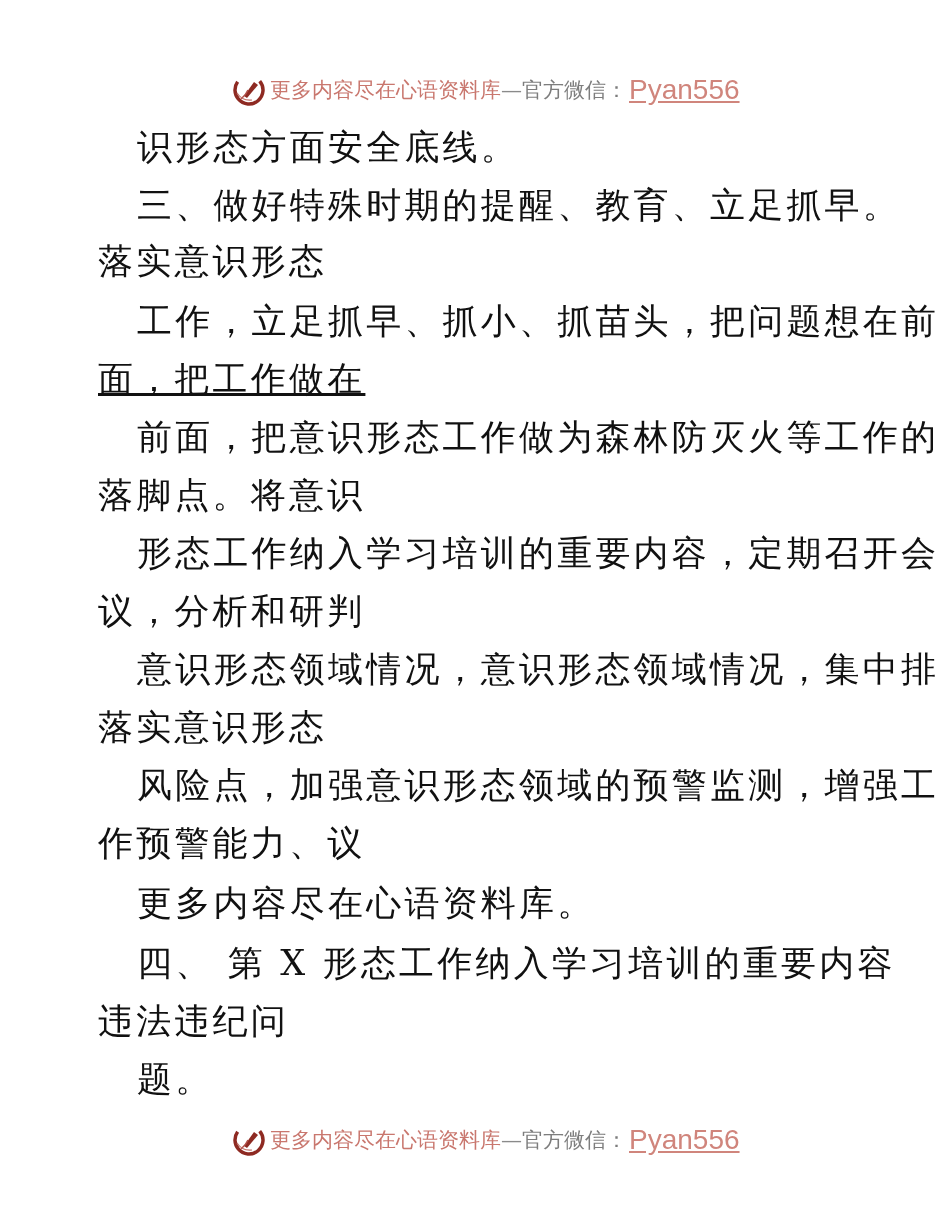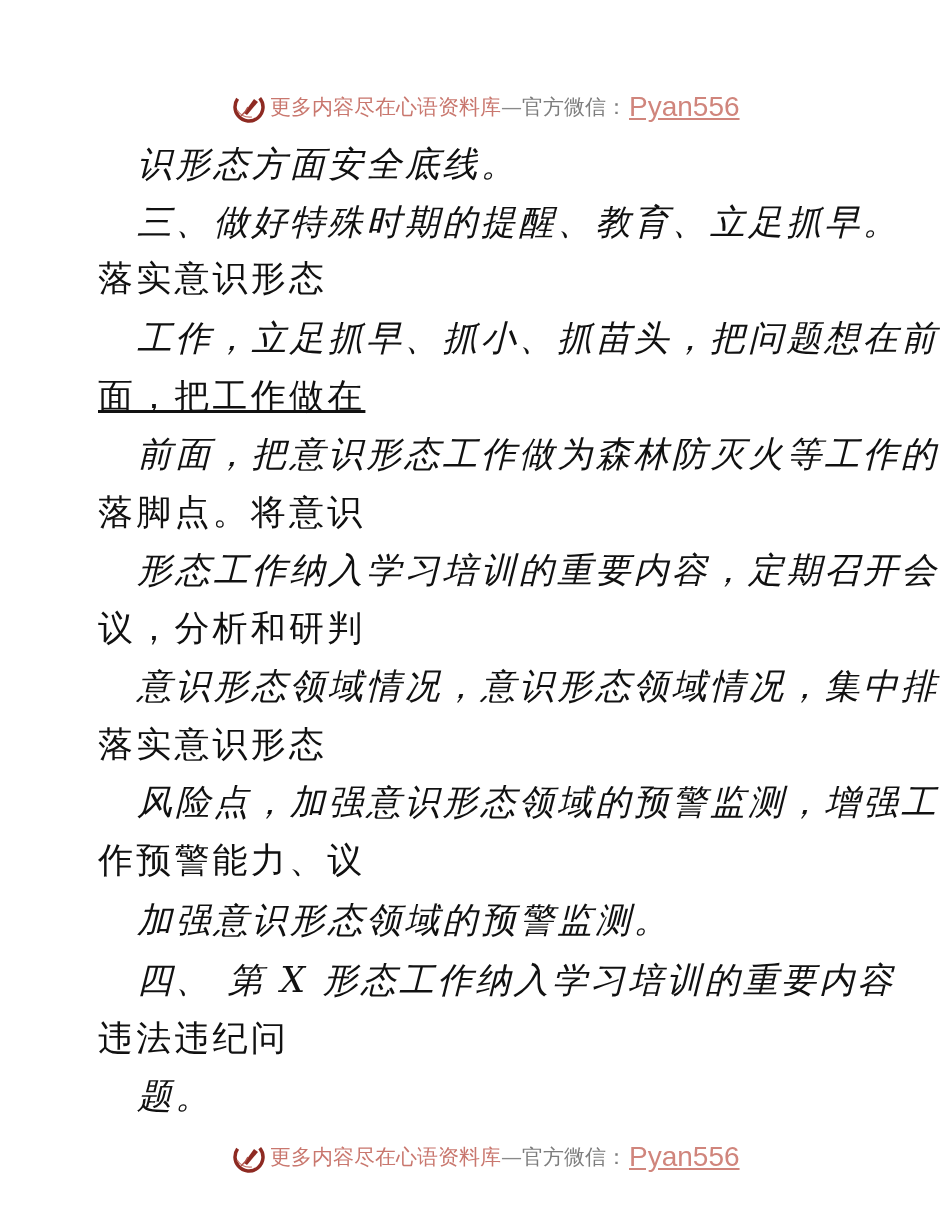--- a/index.html
+++ b/index.html
@@ -1,35 +1,35 @@
 <!DOCTYPE html>
 <html><head>
 <meta charset="utf-8">
 <style>
   html, body { margin: 0; padding: 0; background: #ffffff; }
   body { width: 950px; height: 1230px; position: relative; overflow: hidden; }
-  .page { position: absolute; left: 0; top: 0; width: 950px; height: 1088px; background: #ffffff; margin-top: 17px; }
+  .page { position: absolute; left: 0; top: 0; width: 950px; height: 1088px; background: #ffffff; }
   .watermark {
     position: absolute; left: 232px; height: 40px; width: 480px;
     display: flex; align-items: center;
     font-family: "DejaVu Serif", "Liberation Serif", serif;
     font-size: 21px; white-space: nowrap;
   }
   .watermark .logo { width: 34px; height: 34px; margin-right: 4px; flex: 0 0 auto; }
   .watermark .brand { color: #c9776e; letter-spacing: 0px; }
   .watermark .sep { color: #8a8a8a; }
   .watermark .wx { color: #7d7d7d; }
   .watermark .handle { color: #d0857c; font-family: "Liberation Sans", "DejaVu Sans", sans-serif; font-size: 28px; margin-left: 2px; text-decoration: underline; }
   .line {
     position: absolute; white-space: nowrap;
     font-family: "DejaVu Serif", "Liberation Serif", serif;
     font-size: 35px; line-height: 40px; color: #111111;
     letter-spacing: 3.2px;
   }
-  .indent { left: 137px; font-style: italic; }
+  .indent { left: 137px; }
   .flush { left: 98px; }
 </style>
 </head>
 <body>
 
 <div class="page">
 
   <div class="watermark" style="top:70px;">
     <svg class="logo" viewBox="0 0 34 34">
       <circle cx="17" cy="17" r="14" fill="none" stroke="#8e2a22" stroke-width="3.5" stroke-dasharray="62 26" transform="rotate(-40 17 17)"></circle>
@@ -49,21 +49,21 @@
   <div class="line indent" style="top:301px;">工作，立足抓早、抓小、抓苗头，把问题想在前</div>
   <div class="line flush" style="top:359px;text-decoration:underline;">面，把工作做在</div>
   <div class="line indent" style="top:417px;">前面，把意识形态工作做为森林防灭火等工作的</div>
   <div class="line flush" style="top:475px;">落脚点。将意识</div>
   <div class="line indent" style="top:533px;">形态工作纳入学习培训的重要内容，定期召开会</div>
   <div class="line flush" style="top:591px;">议，分析和研判</div>
   <div class="line indent" style="top:649px;">意识形态领域情况，意识形态领域情况，集中排</div>
   <div class="line flush" style="top:707px;">落实意识形态</div>
   <div class="line indent" style="top:765px;">风险点，加强意识形态领域的预警监测，增强工</div>
   <div class="line flush" style="top:823px;">作预警能力、议</div>
-  <div class="line indent" style="top:883px;">加强意识形态领域的预警监测。</div>
+  <div class="line indent" style="top:883px;">更多内容尽在心语资料库。</div>
   <div class="line indent" style="top:943px;">四、 第 X 形态工作纳入学习培训的重要内容</div>
   <div class="line flush" style="top:1001px;">违法违纪问</div>
   <div class="line indent" style="top:1059px;">题。</div>
 
   <div class="watermark" style="top:1120px;">
     <svg class="logo" viewBox="0 0 34 34">
       <circle cx="17" cy="17" r="14" fill="none" stroke="#8e2a22" stroke-width="3.5" stroke-dasharray="62 26" transform="rotate(-40 17 17)"></circle>
       <path d="M12 23 L22 9 L26 12 L15 25 Z" fill="#8e2a22"></path>
       <path d="M9 26 Q14 22 16 17" fill="none" stroke="#b05048" stroke-width="1.5"></path>
       <path d="M5 20 Q10 28 20 27" fill="none" stroke="#c07068" stroke-width="1.2"></path>

